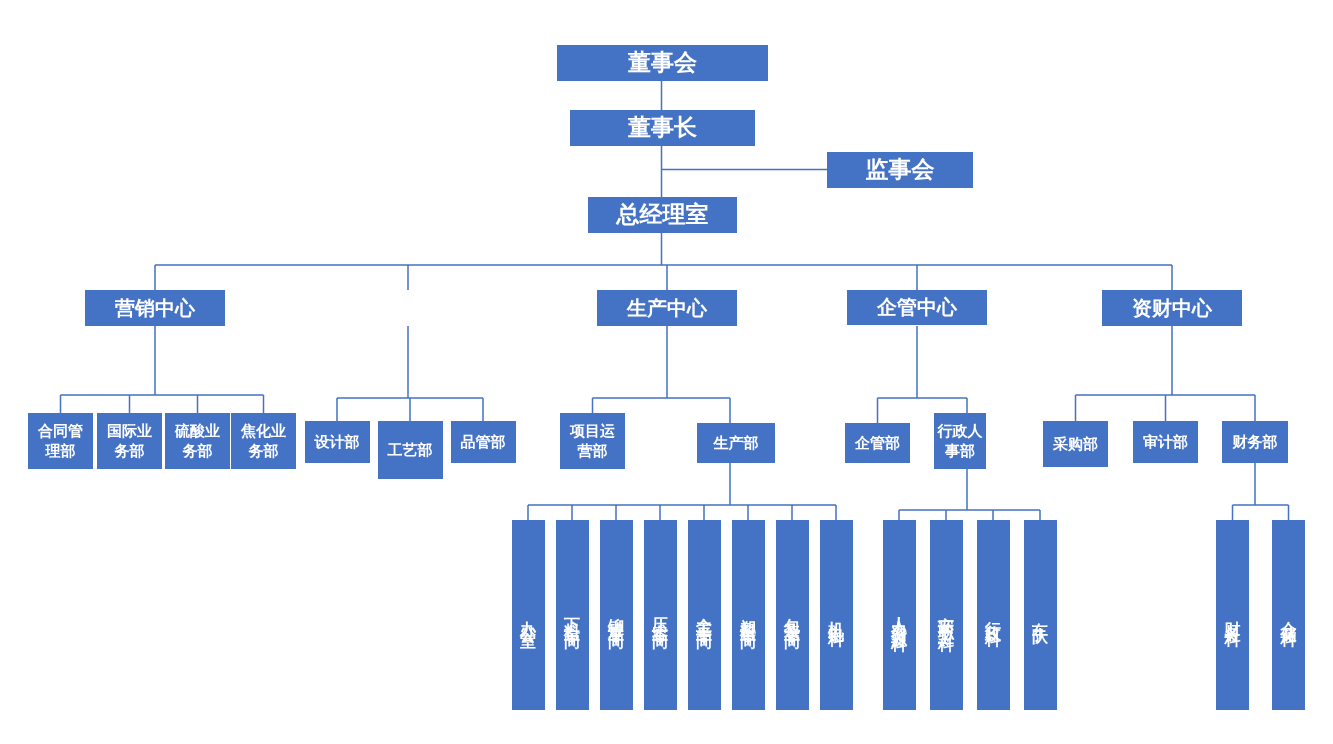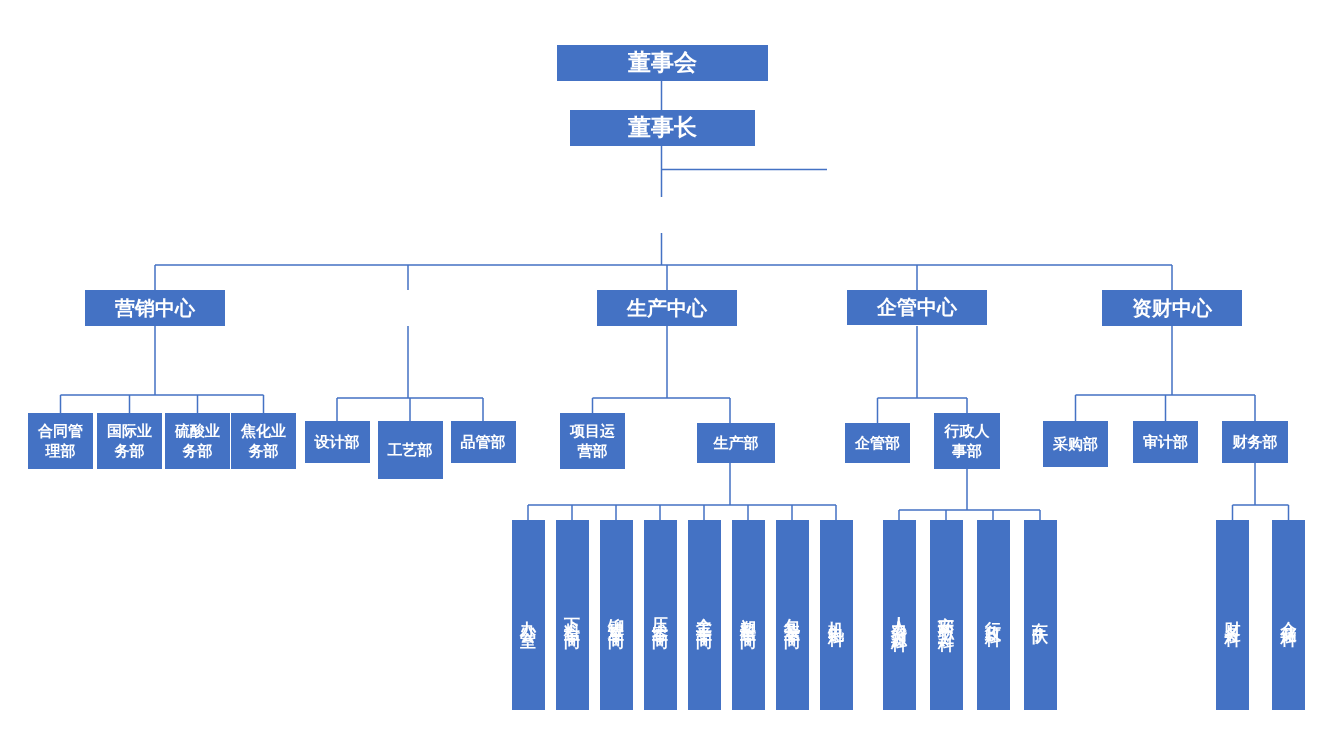--- a/index.html
+++ b/index.html
@@ -105,20 +105,22 @@
       M1040 510 V520
       M1255 463 V505
       M1232.5 505 H1288.5
       M1232.5 505 V520
       M1288.5 505 V520
     "></path>
   </svg>
 
   <div class="node lvl1" style="left:557px;top:45px;width:211px;height:36px">董事会</div>
   <div class="node lvl1" style="left:570px;top:110px;width:185px;height:36px">董事长</div>
+  <div class="node lvl1" style="left:827px;top:152px;width:146px;height:36px">监事会</div>
+  <div class="node lvl1" style="left:588px;top:197px;width:149px;height:36px">总经理室</div>
 
   <div class="node lvl2" style="left:85px;top:290px;width:140px;height:36px">营销中心</div>
   <div class="node lvl2" style="left:597px;top:290px;width:140px;height:36px">生产中心</div>
   <div class="node lvl2" style="left:847px;top:290px;width:140px;height:35px">企管中心</div>
   <div class="node lvl2" style="left:1102px;top:290px;width:140px;height:36px">资财中心</div>
 
   <div class="node lvl3" style="left:28px;top:413px;width:65px;height:56px">合同管
 理部</div>
   <div class="node lvl3" style="left:97px;top:413px;width:65px;height:56px">国际业
 务部</div>
@@ -129,21 +131,21 @@
 
   <div class="node lvl3" style="left:304.5px;top:421px;width:65px;height:42px">设计部</div>
   <div class="node lvl3" style="left:377.5px;top:421px;width:65px;height:58px">工艺部</div>
   <div class="node lvl3" style="left:450.5px;top:421px;width:65px;height:42px">品管部</div>
 
   <div class="node lvl3" style="left:560px;top:413px;width:65px;height:56px">项目运
 营部</div>
   <div class="node lvl3" style="left:697px;top:423px;width:78px;height:40px">生产部</div>
 
   <div class="node lvl3" style="left:845px;top:423px;width:65px;height:40px">企管部</div>
-  <div class="node lvl3" style="left:934px;top:413px;width:66px;height:56px">行政人
+  <div class="node lvl3" style="left:934px;top:413px;width:52px;height:56px">行政人
 事部</div>
 
   <div class="node lvl3" style="left:1043px;top:421px;width:65px;height:46px">采购部</div>
   <div class="node lvl3" style="left:1133px;top:421px;width:65px;height:42px">审计部</div>
   <div class="node lvl3" style="left:1222px;top:421px;width:66px;height:42px">财务部</div>
 
   <div class="node vnode" style="left:511.5px;top:520px;width:33px;height:190px">办公室</div>
   <div class="node vnode" style="left:555.5px;top:520px;width:33px;height:190px">下料车间</div>
   <div class="node vnode" style="left:599.5px;top:520px;width:33px;height:190px">铆焊车间</div>
   <div class="node vnode" style="left:643.5px;top:520px;width:33px;height:190px">压容车间</div>

